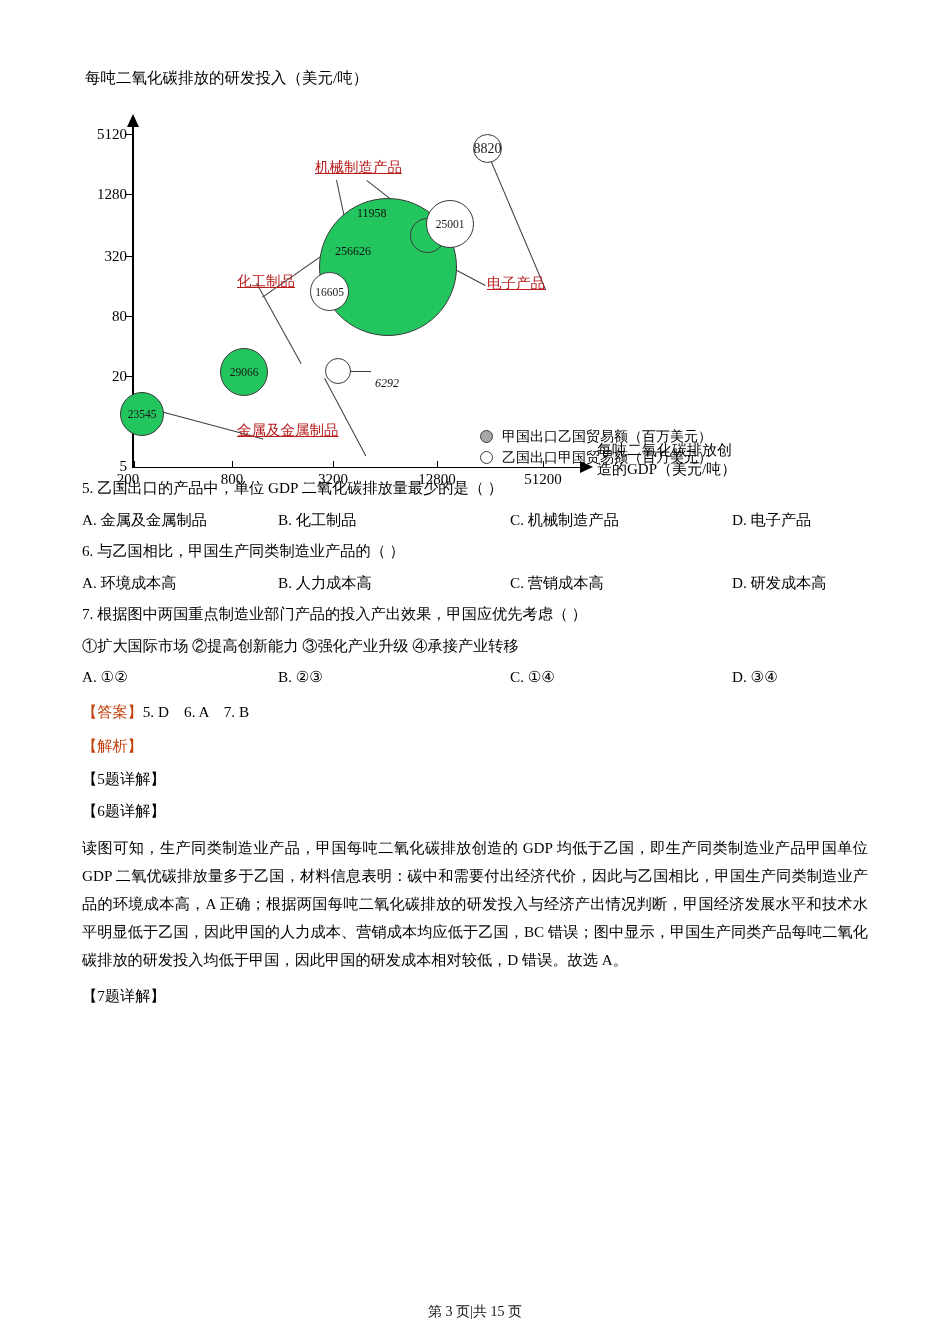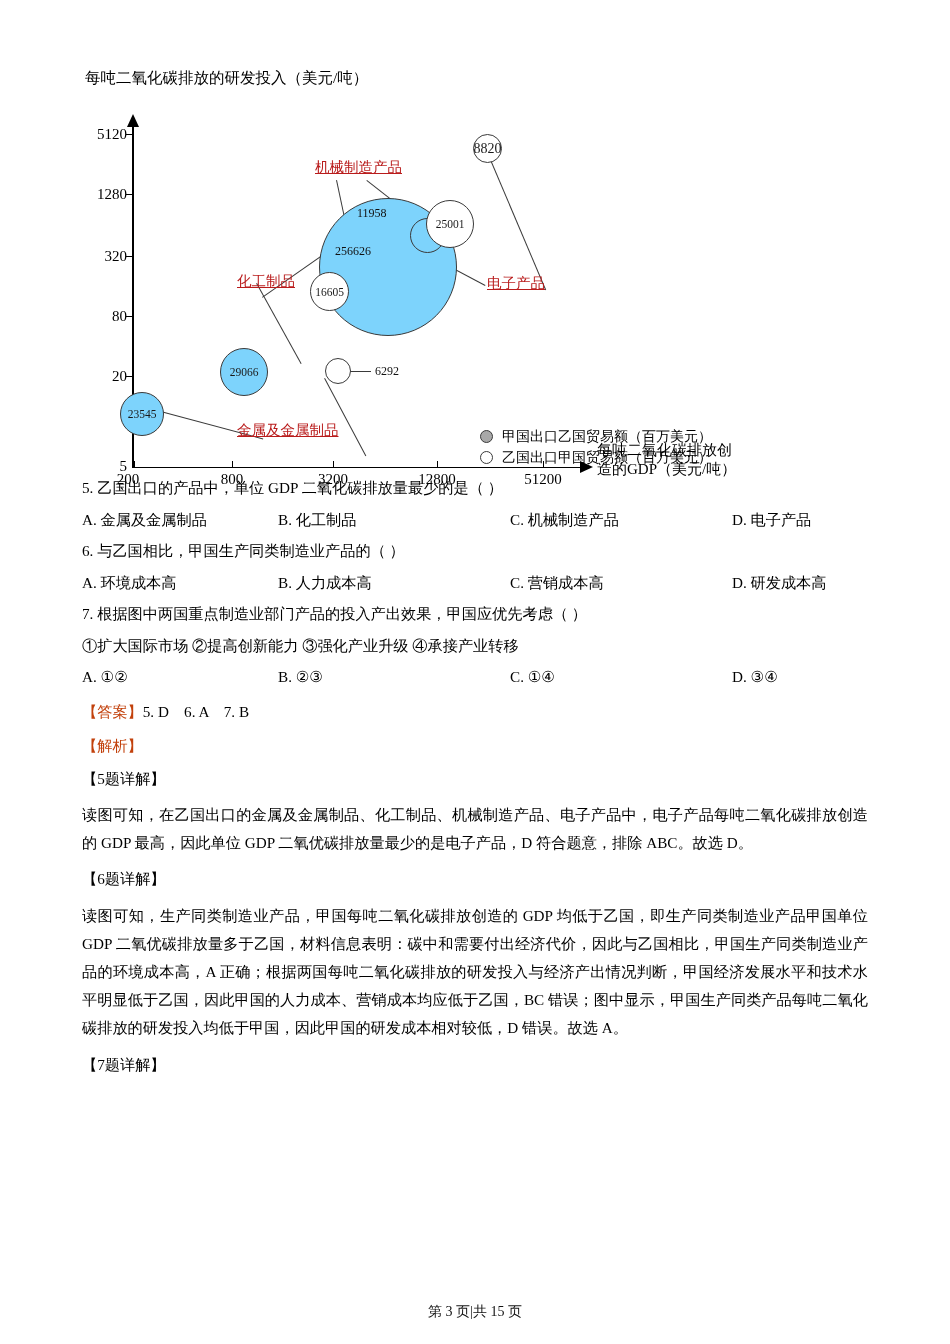--- a/index.html
+++ b/index.html
@@ -124,21 +124,21 @@
     position: absolute;
     border-radius: 50%;
     border: 1.5px solid #3a3a3a;
     box-sizing: border-box;
     display: flex;
     align-items: center;
     justify-content: center;
     font-size: 11.5px;
     color: #1a1a1a;
   }
-  .bubble.filled { background: #7dd3fc; }
+  .bubble.filled { background: #22c55e; }
   .bubble.hollow { background: #ffffff; }
   .bubble.nolabel { font-size: 0; }
 
   .free-label {
     position: absolute;
     font-size: 12px;
     color: #111;
     white-space: nowrap;
   }
   .cn-label {
@@ -313,21 +313,21 @@
 
       <div class="bubble filled" style="left:135px; top:252px; width:48px; height:48px; z-index:2;">
         <span>29066</span>
       </div>
 
       <div class="bubble filled" style="left:35px; top:296px; width:44px; height:44px; z-index:2;">
         <span>23545</span>
       </div>
 
       <div class="bubble hollow nolabel" style="left:240px; top:262px; width:26px; height:26px; z-index:3;"></div>
-      <div class="free-label" style="left:290px; top:268px; z-index:4;">6292</div>
+      <div class="free-label" style="left:290px; top:280px; z-index:4;font-style:italic;">6292</div>
 
       <div class="cn-label" style="left:230px; top:62px;">机械制造产品</div>
       <div class="cn-label" style="left:402px; top:178px;">电子产品</div>
       <div class="cn-label" style="left:152px; top:176px;">化工制品</div>
       <div class="cn-label" style="left:152px; top:325px;">金属及金属制品</div>
 
       <div class="legend">
         <div class="legend-row">
           <span class="legend-dot filled"></span>
           <span>甲国出口乙国贸易额（百万美元）</span>
@@ -370,21 +370,20 @@
 
     <p class="answer-line">
       <span class="tag-blue">【答案】</span><span>5. D　6. A　7. B</span>
     </p>
 
     <p class="answer-line">
       <span class="tag-blue">【解析】</span>
     </p>
 
     <p class="sec-head">【5题详解】</p>
-    <p class="para">读图可知，在乙国出口的金属及金属制品、化工制品、机械制造产品、电子产品中，电子产品每吨二氧化碳排放创造的 GDP 最高，因此单位 GDP 二氧优碳排放量最少的是电子产品，D 符合题意，排除 ABC。故选 D。</p>
 
     <p class="sec-head">【6题详解】</p>
     <p class="para">读图可知，生产同类制造业产品，甲国每吨二氧化碳排放创造的 GDP 均低于乙国，即生产同类制造业产品甲国单位 GDP 二氧优碳排放量多于乙国，材料信息表明：碳中和需要付出经济代价，因此与乙国相比，甲国生产同类制造业产品的环境成本高，A 正确；根据两国每吨二氧化碳排放的研发投入与经济产出情况判断，甲国经济发展水平和技术水平明显低于乙国，因此甲国的人力成本、营销成本均应低于乙国，BC 错误；图中显示，甲国生产同类产品每吨二氧化碳排放的研发投入均低于甲国，因此甲国的研发成本相对较低，D 错误。故选 A。</p>
 
     <p class="sec-head">【7题详解】</p>
   </div>
 
   <div class="footer">第 3 页|共 15 页</div>
 
 </div>

